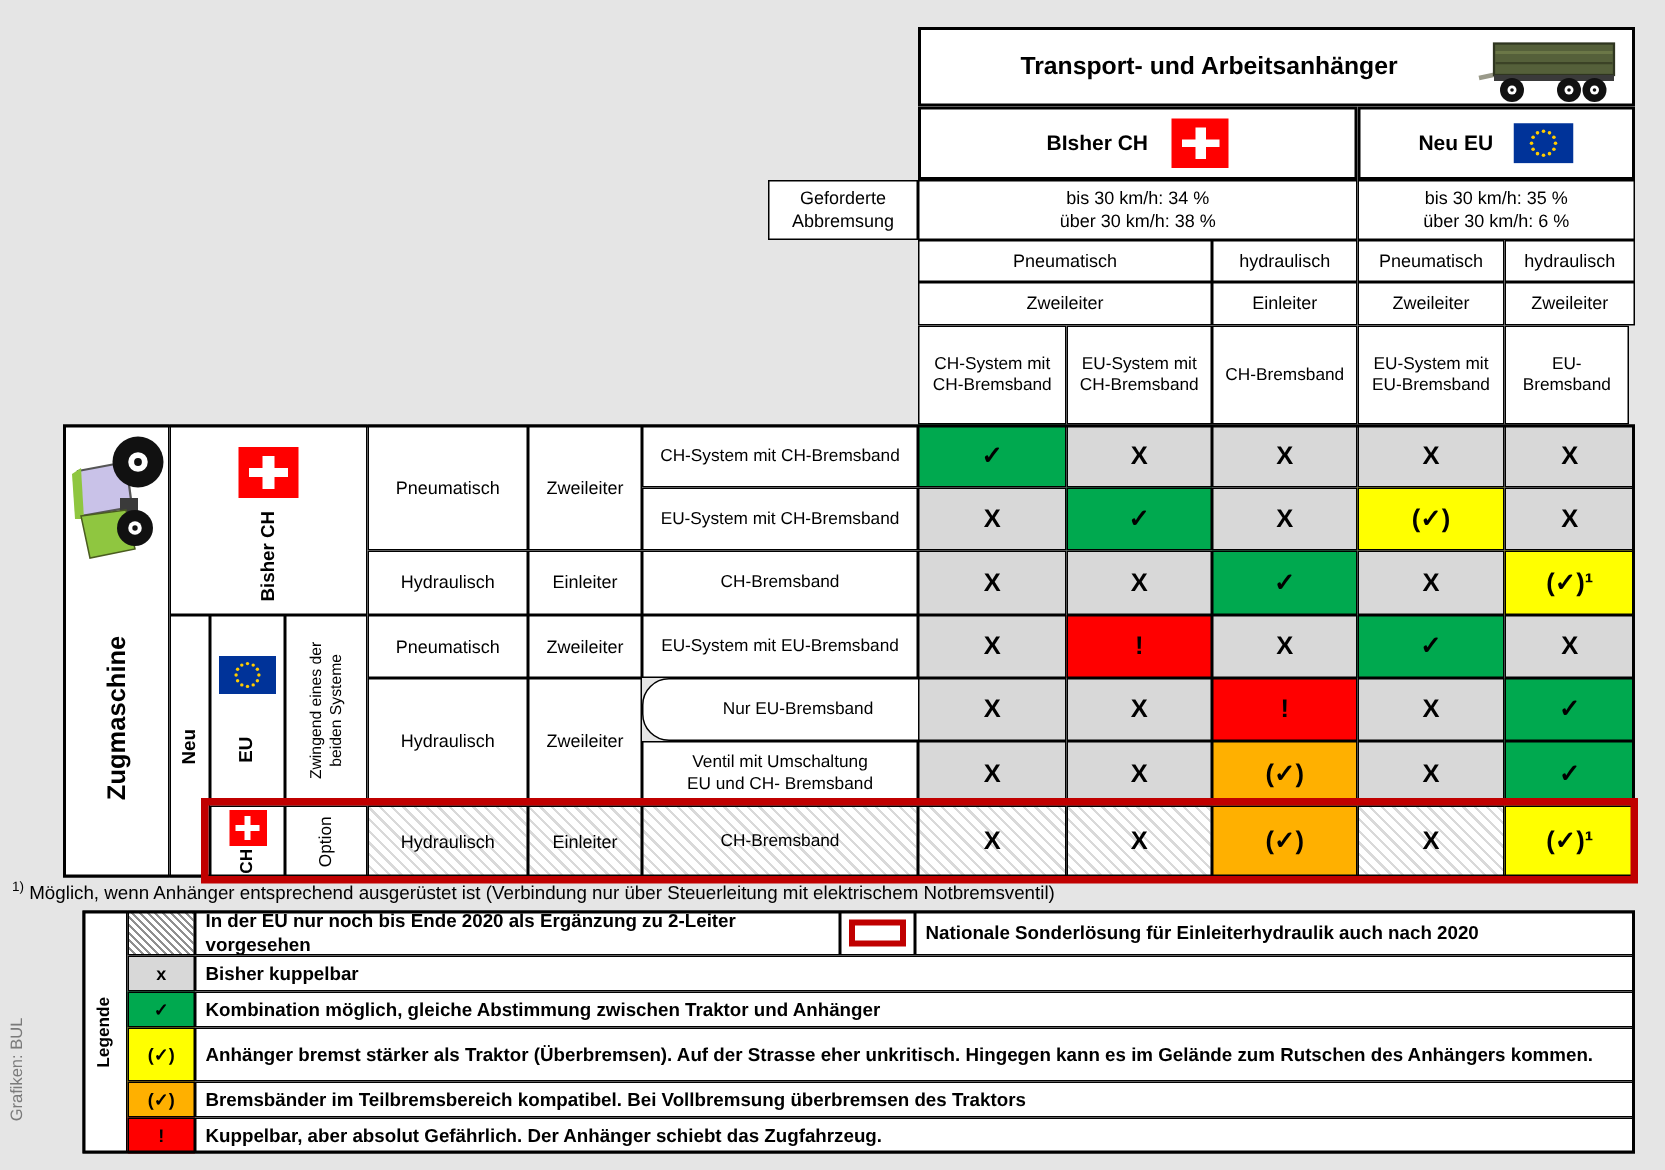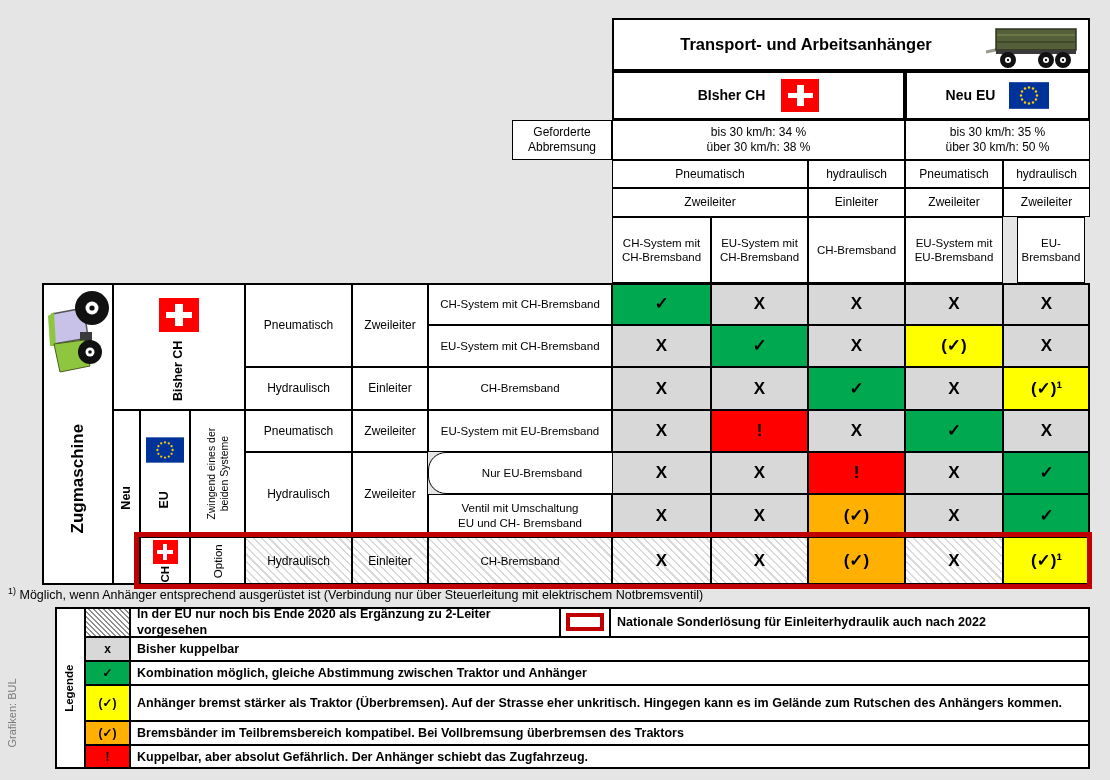--- a/index.html
+++ b/index.html
@@ -90,38 +90,38 @@
   <div class="c b15 col" style="left:512px;top:120px;width:100px;height:40px;">
     <span>Geforderte</span>
     <span>Abbremsung</span>
   </div>
   <div class="c col" style="left:612px;top:120px;width:293px;height:40px;">
     <span>bis 30 km/h: 34 %</span>
     <span>über 30 km/h: 38 %</span>
   </div>
   <div class="c col" style="left:905px;top:120px;width:185px;height:40px;">
     <span>bis 30 km/h: 35 %</span>
-    <span>über 30 km/h: 50 %</span>
+    <span>über 30 km/h: 6 %</span>
   </div>
 
   <div class="c" style="left:612px;top:160px;width:196px;height:28px;">Pneumatisch</div>
   <div class="c" style="left:808px;top:160px;width:97px;height:28px;">hydraulisch</div>
   <div class="c" style="left:905px;top:160px;width:98px;height:28px;">Pneumatisch</div>
   <div class="c" style="left:1003px;top:160px;width:87px;height:28px;">hydraulisch</div>
 
   <div class="c" style="left:612px;top:188px;width:196px;height:29px;">Zweileiter</div>
   <div class="c" style="left:808px;top:188px;width:97px;height:29px;">Einleiter</div>
   <div class="c" style="left:905px;top:188px;width:98px;height:29px;">Zweileiter</div>
   <div class="c" style="left:1003px;top:188px;width:87px;height:29px;">Zweileiter</div>
 
   <div class="c f11" style="left:612px;top:217px;width:99px;height:66px;padding:2px;">CH-System mit CH-Bremsband</div>
   <div class="c f11" style="left:711px;top:217px;width:97px;height:66px;padding:2px;">EU-System mit CH-Bremsband</div>
   <div class="c f11" style="left:808px;top:217px;width:97px;height:66px;padding:2px;">CH-Bremsband</div>
   <div class="c f11" style="left:905px;top:217px;width:98px;height:66px;padding:2px;">EU-System mit EU-Bremsband</div>
-  <div class="c f11" style="left:1003px;top:217px;width:68px;height:66px;padding:6px;margin-left:14px;">EU-Bremsband</div>
+  <div class="c f11" style="left:1003px;top:217px;width:83px;height:66px;padding:6px;">EU-Bremsband</div>
 
   <div class="c col" style="left:42px;top:283px;width:71px;height:302px;">
     <svg width="68" height="86" viewBox="0 0 68 86" style="margin-top:4px;">
       <polygon points="8,26 40,20 44,50 10,56" fill="#c9c2e8" stroke="#555" stroke-width="1.5"></polygon>
       <polygon points="4,28 10,24 12,58 6,58" fill="#8fc640"></polygon>
       <rect x="36" y="44" width="12" height="16" fill="#3a3a3a"></rect>
       <polygon points="10,56 40,52 46,78 16,84" fill="#8fc640" stroke="#4a5c1f" stroke-width="1"></polygon>
       <circle cx="48" cy="20" r="17" fill="#111"></circle>
         <circle cx="48" cy="20" r="6.5" fill="#fff"></circle>
         <circle cx="48" cy="20" r="2.6" fill="#111"></circle>
@@ -257,21 +257,21 @@
 
   <div class="c" style="left:55px;top:607px;width:30px;height:162px;">
     <span class="vt bold" style="font-size:11.5px;">Legende</span>
   </div>
 
   <div class="c hatch-dense" style="left:85px;top:607px;width:45px;height:30px;"></div>
   <div class="c legend-text" style="left:130px;top:607px;width:430px;height:30px;">In der EU nur noch bis Ende 2020 als Ergänzung zu 2-Leiter vorgesehen</div>
   <div class="c" style="left:560px;top:607px;width:50px;height:30px;">
       <span class="redbox-sym"></span>
     </div>
-  <div class="c legend-text" style="left:610px;top:607px;width:480px;height:30px;">Nationale Sonderlösung für Einleiterhydraulik auch nach 2022</div>
+  <div class="c legend-text" style="left:610px;top:607px;width:480px;height:30px;">Nationale Sonderlösung für Einleiterhydraulik auch nach 2020</div>
 
   <div class="c legend-sym" style="left:85px;top:637px;width:45px;height:24px;" data-status="gray">x</div>
   <div class="c legend-text" style="left:130px;top:637px;width:960px;height:24px;">Bisher kuppelbar</div>
 
   <div class="c legend-sym" style="left:85px;top:661px;width:45px;height:24px;" data-status="green">✓</div>
   <div class="c legend-text" style="left:130px;top:661px;width:960px;height:24px;">Kombination möglich, gleiche Abstimmung zwischen Traktor und Anhänger</div>
 
   <div class="c legend-sym" style="left:85px;top:685px;width:45px;height:36px;" data-status="yellow">(✓)</div>
   <div class="c legend-text" style="left:130px;top:685px;width:960px;height:36px;">Anhänger bremst stärker als Traktor (Überbremsen). Auf der Strasse eher unkritisch. Hingegen kann es im Gelände zum Rutschen des Anhängers kommen.</div>
 

